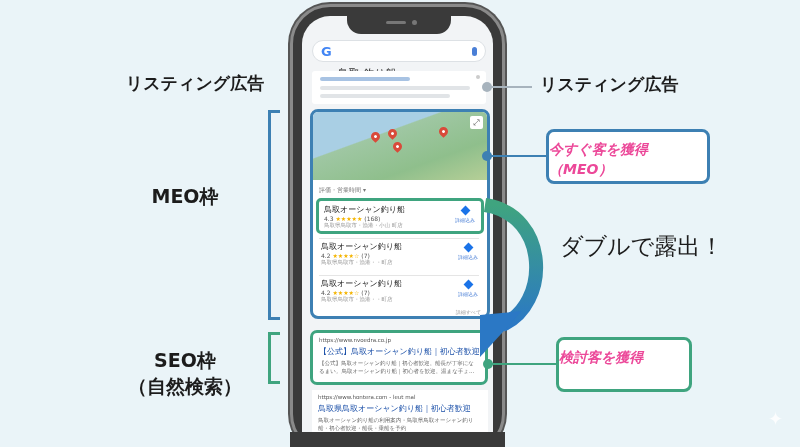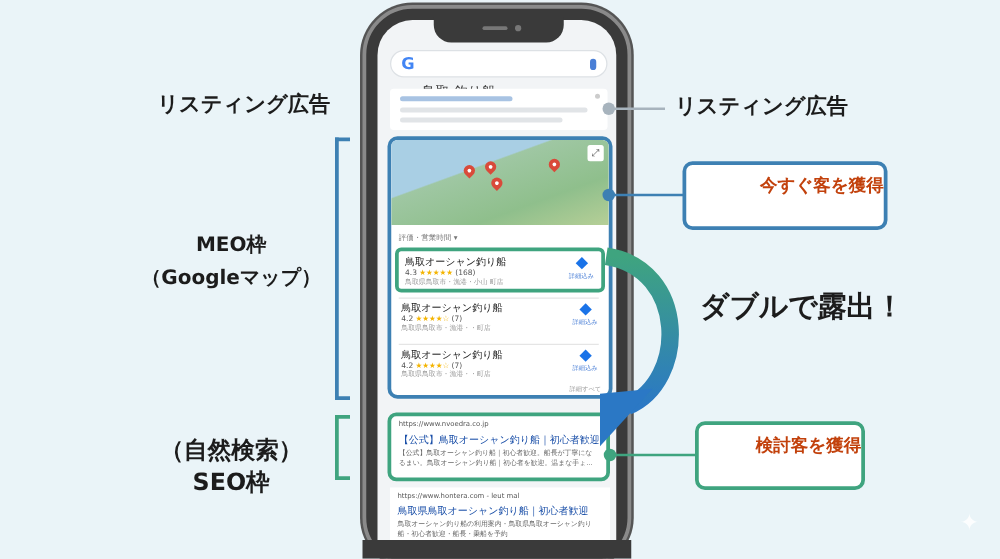--- a/index.html
+++ b/index.html
@@ -8,21 +8,21 @@
     background: #eaf4f8;
     font-family: "DejaVu Sans", "Liberation Sans", sans-serif;
     position: relative;
     color: #1d1d1d;
   }
   .abs { position: absolute; }
 
   
   .label-left { text-align: center; font-weight: bold; color: #1c1c1c; }
   .lbl-listing-l { left: 110px; top: 72px; width: 170px; font-size: 17px; }
-  .lbl-meo { left: 80px; top: 183px; width: 210px; font-size: 16px; line-height: 26px; }
+  .lbl-meo { left: 80px; top: 183px; width: 210px; font-size: 19px; line-height: 26px; }
   .lbl-seo { left: 110px; top: 347px; width: 150px; font-size: 19px; line-height: 26px; }
 
   
   .bracket { border: 3px solid; border-right: none; width: 12px; }
   .br-meo { left: 268px; top: 110px; height: 210px; border-color: #3d80b3; }
   .br-seo { left: 268px; top: 332px; height: 52px; border-color: #3fa47f; }
 
   
   .phone {
     left: 290px; top: 4px; width: 215px; height: 450px;
@@ -93,40 +93,39 @@
 
   
   .phone-bottom { left: 290px; top: 432px; width: 215px; height: 15px; background: #3a3a3a; }
 
   
   .lbl-listing-r { left: 540px; top: 73px; font-size: 17px; font-weight: bold; color: #1c1c1c; }
   .conn-line { height: 2px; }
   .dot { width: 10px; height: 10px; border-radius: 50%; }
   .callout {
     background: #fff; border: 3px solid; border-radius: 8px;
-    text-align: right; font-weight: bold; font-size: 14px; line-height: 20px;
-    padding-top: 7px; color: #c2410c;
+    text-align: left; font-weight: bold; font-size: 14px; line-height: 20px;
+    padding-top: 7px; color: #ec4899; font-style: italic;
   }
   .callout-meo { left: 546px; top: 129px; width: 164px; height: 55px; border-color: #3d80b3; }
   .callout-seo { left: 556px; top: 337px; width: 136px; height: 55px; border-color: #3fa47f; }
-  .headline { left: 560px; top: 230px; font-size: 23px; font-weight: bold; line-height: 33px; color: #1c1c1c; }
+  .headline { left: 560px; top: 230px; font-size: 23px; font-weight: normal; line-height: 33px; color: #1c1c1c; }
 
   .sparkle { left: 768px; top: 408px; font-size: 18px; color: #ffffff; opacity: 0.9; }
 </style>
 </head>
 <body>
 
 <div class="abs label-left lbl-listing-l">リスティング広告</div>
 <div class="abs label-left lbl-meo">
   <div>MEO枠</div>
-  <div>（Googleマップ）</div>
 </div>
 <div class="abs label-left lbl-seo">
+  <div>SEO枠</div>
   <div>（自然検索）</div>
-  <div>SEO枠</div>
 </div>
 <div class="abs bracket br-meo"></div>
 <div class="abs bracket br-seo"></div>
 
 <div class="abs phone"></div>
 <div class="abs screen"></div>
 <div class="abs notch"></div>
 <div class="abs notch-bar"></div>
 <div class="abs notch-cam"></div>
 
@@ -200,20 +199,21 @@
 </svg>
 
 <div class="abs dot" style="left:482px;top:82px;background:#a7b3bd;"></div>
 <div class="abs conn-line" style="left:490px;top:86px;width:42px;background:#a7b3bd;"></div>
 <div class="abs lbl-listing-r">リスティング広告</div>
 
 <div class="abs dot" style="left:482px;top:151px;background:#3d80b3;"></div>
 <div class="abs conn-line" style="left:490px;top:155px;width:58px;background:#3d80b3;"></div>
 <div class="abs callout callout-meo">
   <div>今すぐ客を獲得</div>
+  <div>（MEO）</div>
 </div>
 
 <div class="abs headline">
   <div>ダブルで露出！</div>
 </div>
 
 <div class="abs dot" style="left:483px;top:359px;background:#3fa47f;"></div>
 <div class="abs conn-line" style="left:491px;top:363px;width:67px;background:#3fa47f;"></div>
 <div class="abs callout callout-seo">
   <div>検討客を獲得</div>

